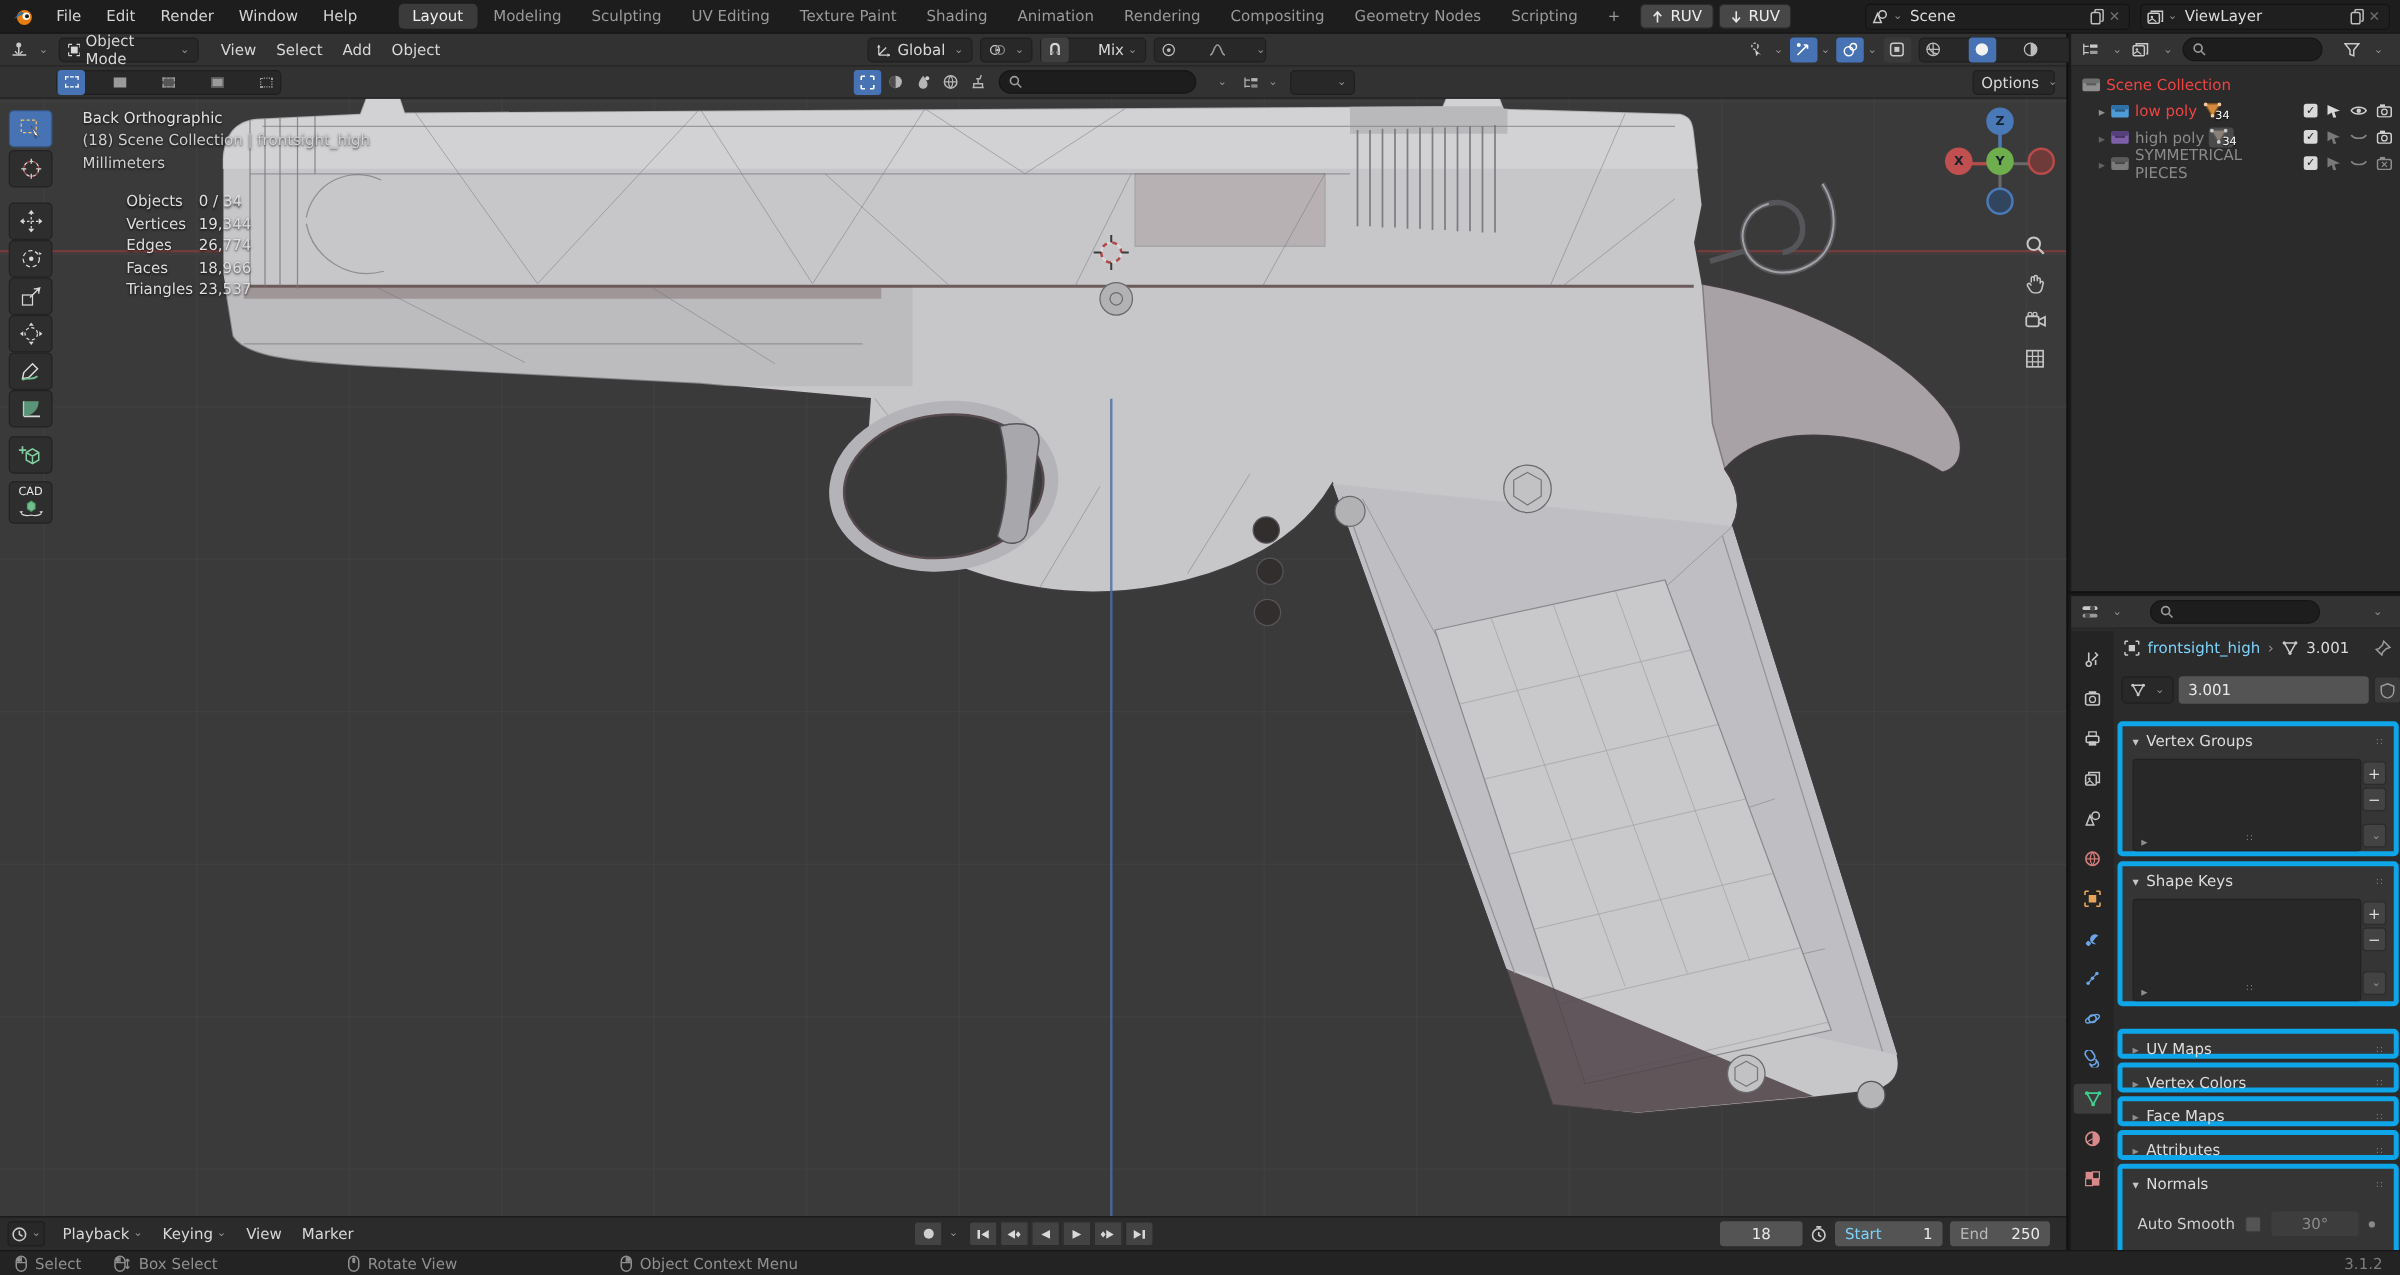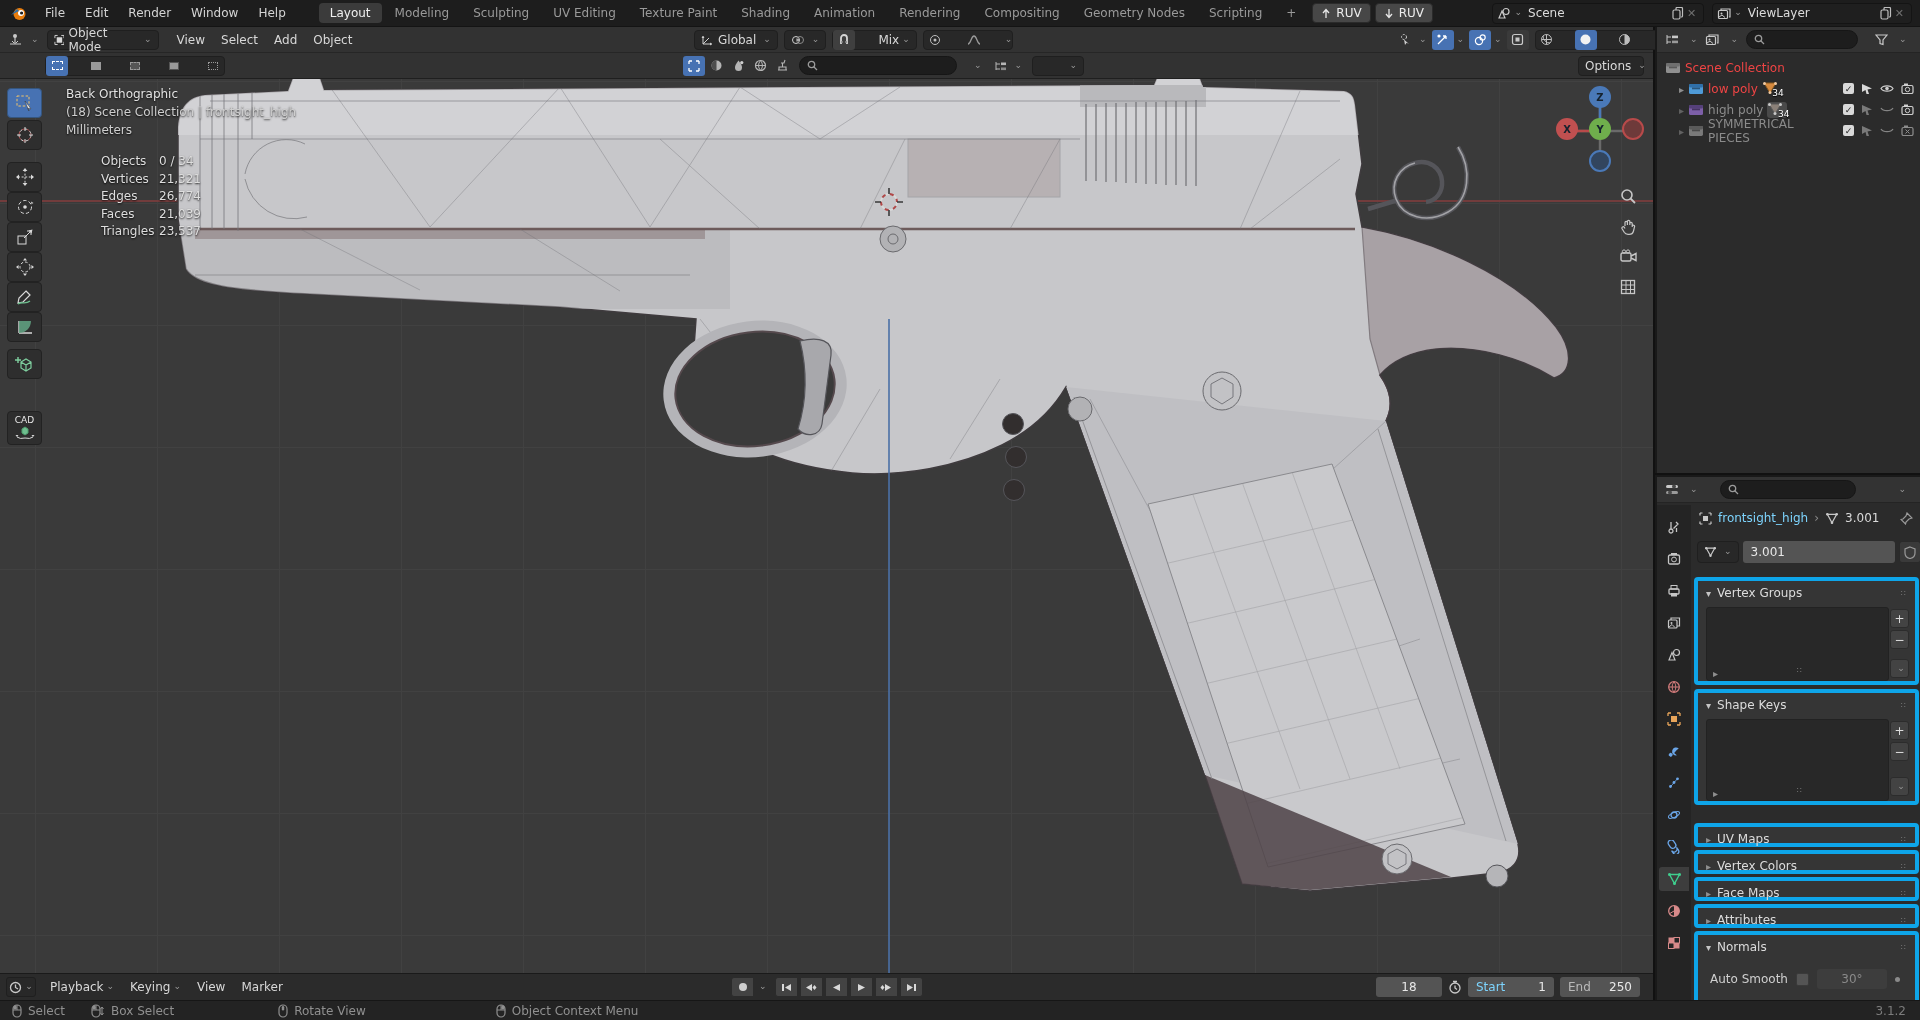--- a/index.html
+++ b/index.html
@@ -436,29 +436,29 @@
     <div style="color:#cfcfcf;">(18) Scene Collection | frontsight_high</div>
     <div style="color:#cfcfcf;">Millimeters</div>
   </div>
   <div id="stats" class="abs">
     <div class="srow">
         <span class="k">Objects</span>
         <span>0 / 34</span>
       </div>
     <div class="srow">
         <span class="k">Vertices</span>
-        <span>21,321</span>
+        <span>19,344</span>
       </div>
     <div class="srow">
         <span class="k">Edges</span>
         <span>26,774</span>
       </div>
     <div class="srow">
         <span class="k">Faces</span>
-        <span>21,039</span>
+        <span>18,966</span>
       </div>
     <div class="srow">
         <span class="k">Triangles</span>
         <span>23,537</span>
       </div>
   </div>
 
   <div class="tbtn active" style="top:9px;">
       <svg width="18" height="16" viewBox="0 0 18 16">
         <rect x="1" y="1" width="12" height="10" fill="none" stroke="#f0c36a" stroke-dasharray="2.5 1.8"></rect>
@@ -509,21 +509,21 @@
         <path d="M3,15 V3 M3,15 H16" stroke="#d9d9d9" stroke-width="1.4"></path>
         <path d="M3,15 A12 12 0 0 0 15,3 L3,3 Z" fill="#5f9f7f" opacity=".9"></path>
       </svg>
     </div>
   <div class="tbtn" style="top:270px;">
       <svg width="20" height="19" viewBox="0 0 20 19">
         <path d="M6,7 l5,-3 l5,3 v6 l-5,3 l-5,-3 z M6,7 l5,3 l5,-3 M11,10 v6" fill="none" stroke="#7fcf9f" stroke-width="1.2"></path>
         <path d="M3,2 v6 M0,5 h6" stroke="#7fcf9f" stroke-width="1.4"></path>
       </svg>
     </div>
-  <div class="tbtn" style="top:306px; height:34px;margin-top:26px;">
+  <div class="tbtn" style="top:306px; height:34px;">
     <span class="cad-label">CAD</span>
     <svg width="20" height="16" viewBox="0 0 20 16">
         <path d="M7,5 l3,-2 l3,2 v4 l-3,2 l-3,-2 z" fill="#6fbf8f" stroke="#4f9f6f"></path>
         <path d="M10,14 a6 3 0 0 0 8,-1 M10,14 a6 3 0 0 1 -8,-1" fill="none" stroke="#d9d9d9"></path>
         <path d="M18,13 l1.5,-2 l-3,0 z M2,13 l-1.5,-2 l3,0 z" fill="#d9d9d9"></path>
       </svg>
   </div>
 
   <svg class="abs" style="left:1552px; top:6px;" width="96" height="92" viewBox="0 0 96 92">
     <path d="M48,46 L48,16 M48,46 L15,46 M48,46 L81,46 M48,46 L48,76" stroke="#6a6a6a" stroke-width="2.5"></path>

